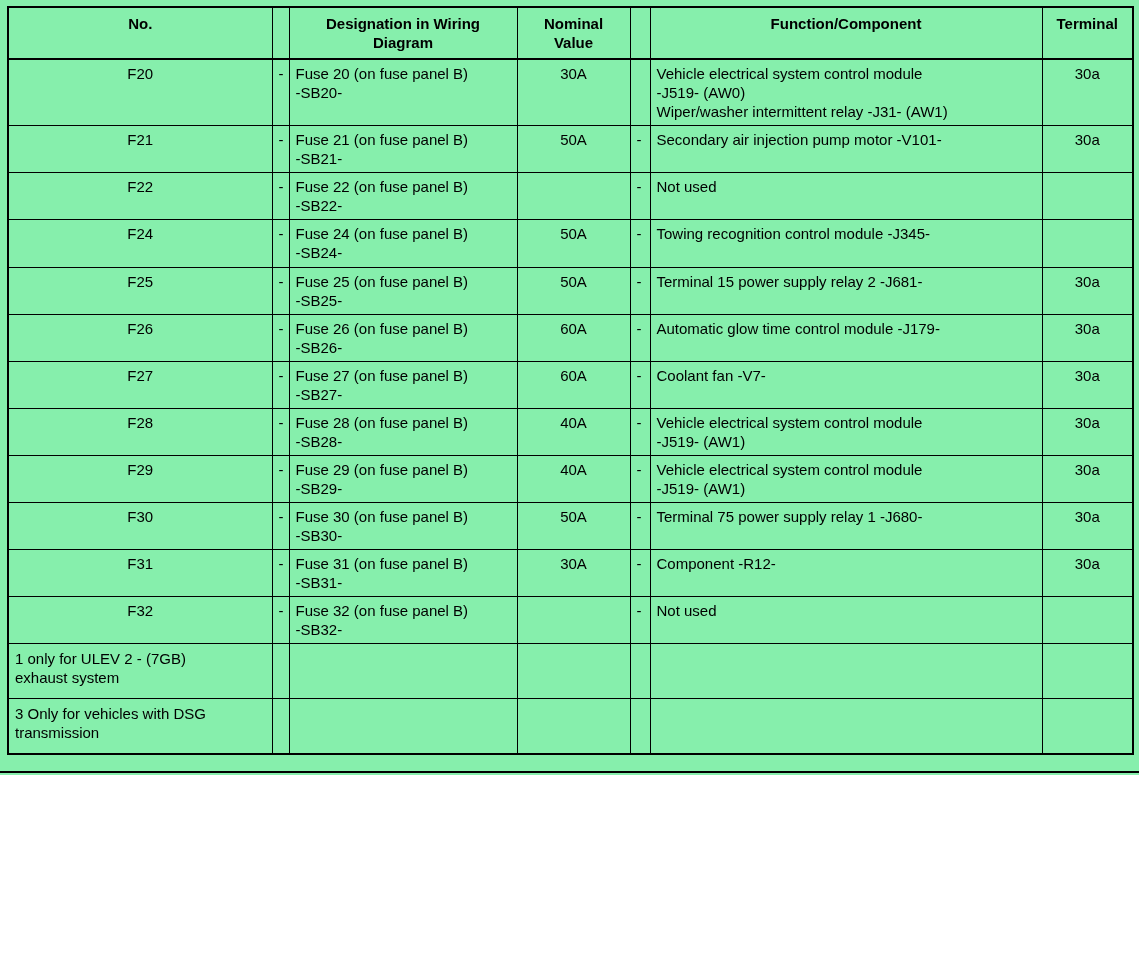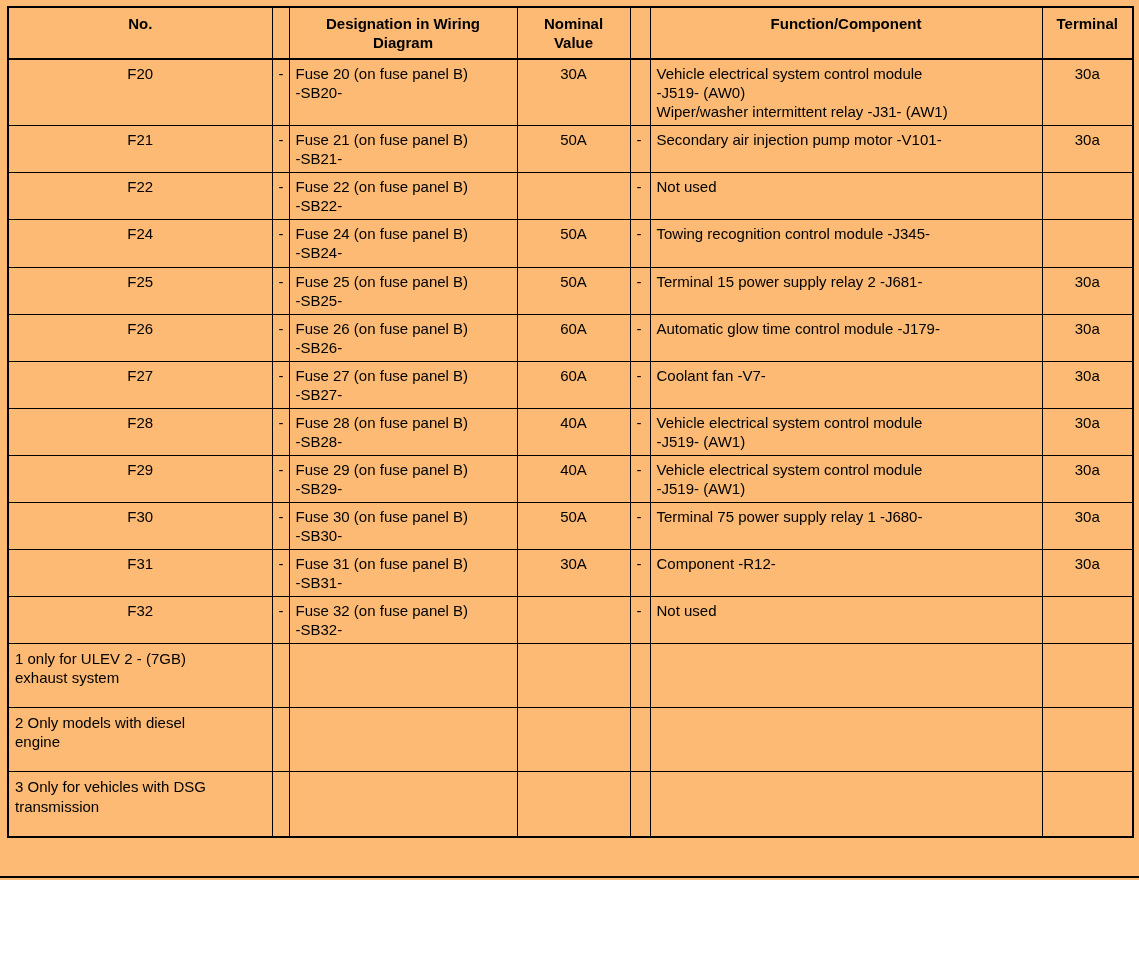--- a/index.html
+++ b/index.html
@@ -5,22 +5,22 @@
   html, body {
     margin: 0;
     padding: 0;
     background: #ffffff;
     font-family: "Liberation Sans", "DejaVu Sans", sans-serif;
     color: #000;
   }
   .page {
     position: relative;
     width: 1139px;
-    height: 880px;
-    background: #fdba74;
+    height: 775px;
+    background: #86efac;
     overflow: hidden;
   }
   table.fuse-table {
     border-collapse: collapse;
     table-layout: fixed;
     width: 1125px;
     margin: 6px 0 0 7px;
     border: 2px solid #000;
   }
   table.fuse-table th,
@@ -42,21 +42,21 @@
   }
   td.c-no   { text-align: center; }
   td.c-dash { text-align: left; padding-left: 3px; padding-right: 2px; }
   td.c-desig{ text-align: left; margin-top: 12px; }
   td.c-nom  { text-align: center; }
   td.c-func { text-align: left; }
   td.c-term { text-align: center; }
   tr.note-row td.c-no {
     text-align: left;
     padding-top: 5px;
-    padding-bottom: 20px;
+    padding-bottom: 11px;
   }
   tr.note-row td { height: 38px; }
   .page-rule {
     position: absolute;
     left: 0;
     right: 0;
     bottom: 2px;
     height: 2px;
     background: #000;
   }
@@ -217,30 +217,20 @@
         <td class="c-no">1 only for ULEV 2 - (7GB)
 exhaust system</td>
         <td class="c-dash"></td>
         <td class="c-desig"></td>
         <td class="c-nom"></td>
         <td class="c-dash"></td>
         <td class="c-func"></td>
         <td class="c-term"></td>
       </tr>
       <tr class="note-row">
-        <td class="c-no">2 Only models with diesel
-engine</td>
-        <td class="c-dash"></td>
-        <td class="c-desig"></td>
-        <td class="c-nom"></td>
-        <td class="c-dash"></td>
-        <td class="c-func"></td>
-        <td class="c-term"></td>
-      </tr>
-      <tr class="note-row">
         <td class="c-no">3 Only for vehicles with DSG
 transmission</td>
         <td class="c-dash"></td>
         <td class="c-desig"></td>
         <td class="c-nom"></td>
         <td class="c-dash"></td>
         <td class="c-func"></td>
         <td class="c-term"></td>
       </tr>
     </tbody>

